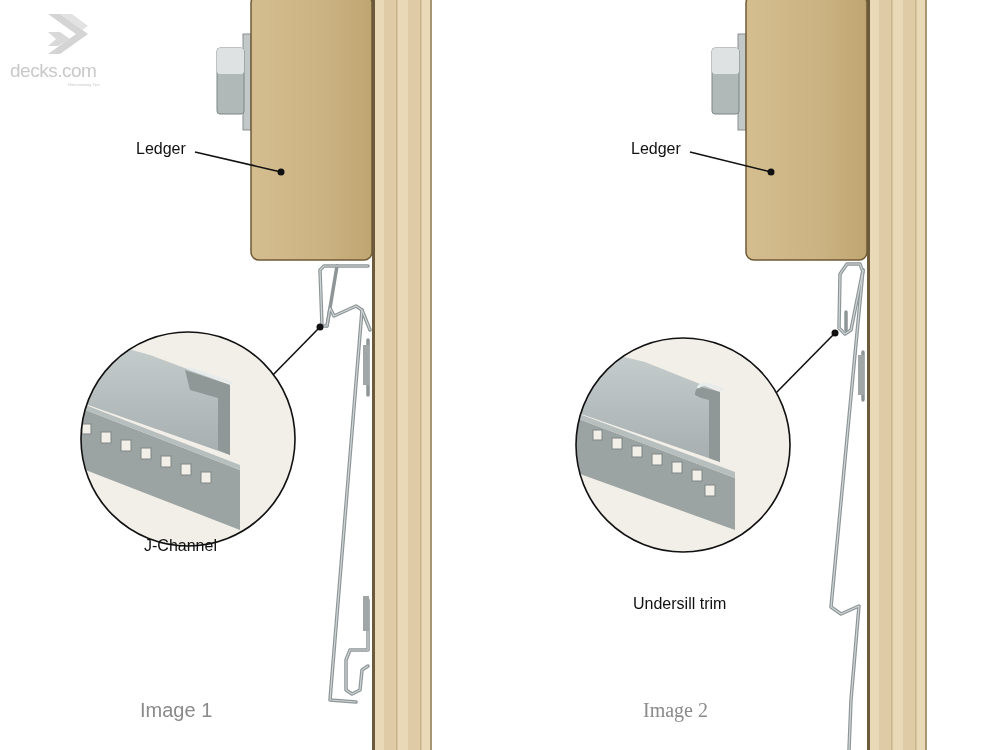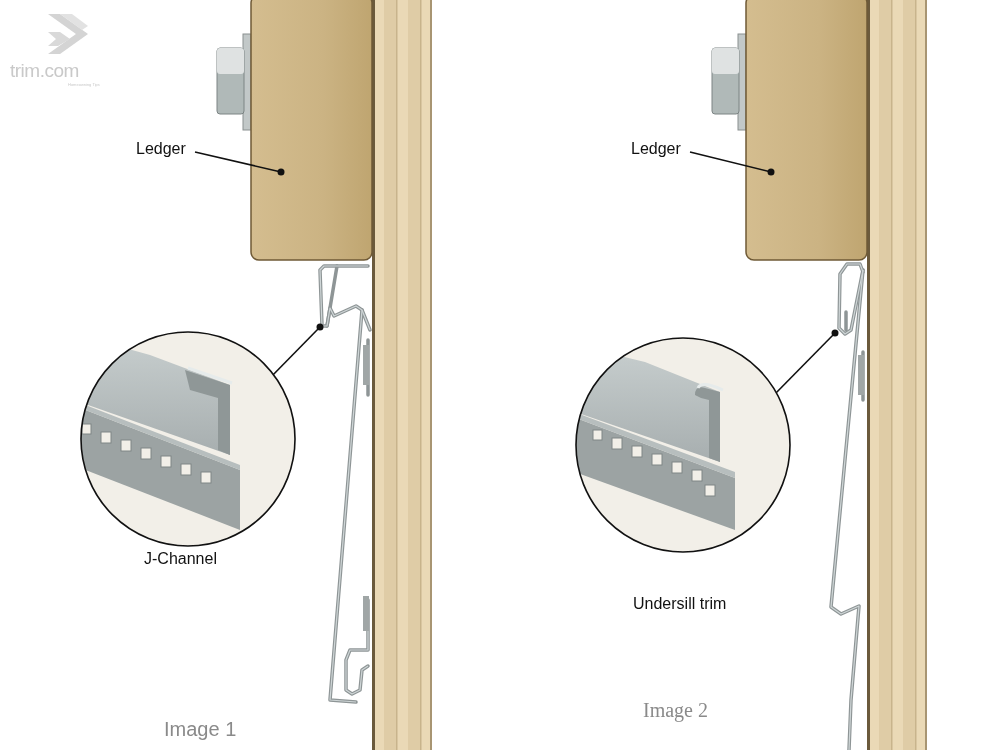--- a/index.html
+++ b/index.html
@@ -15,21 +15,21 @@
 </head>
 <body>
 
 <div class="logo">
   <svg width="110" height="60" viewBox="0 0 110 60">
     <polygon points="38,2 50,2 78,22 50,42 38,42 66,22" fill="#d4d4d4"></polygon>
     <polygon points="50,2 62,2 78,14 72,18" fill="#e2e2e2"></polygon>
     <polygon points="38,20 50,20 60,27 48,34 38,34 46,27" fill="#d9d9d9"></polygon>
   </svg>
 </div>
-<div class="logo-text">trim.com</div>
+<div class="logo-text">decks.com</div>
 <div class="logo-sub">Homeowning Tips</div>
 
 <div class="panel" style="left:0;">
   <svg width="500" height="750" viewBox="0 0 500 750">
     <defs>
       <linearGradient id="ledgerGrad1" x1="0" x2="1" y1="0" y2="0">
         <stop offset="0" stop-color="#d4bd8f"></stop>
         <stop offset="0.6" stop-color="#cbb383"></stop>
         <stop offset="1" stop-color="#bfa570"></stop>
       </linearGradient>
@@ -95,22 +95,22 @@
           <rect x="141" y="448" width="10" height="11"></rect>
           <rect x="161" y="456" width="10" height="11"></rect>
           <rect x="181" y="464" width="10" height="11"></rect>
           <rect x="201" y="472" width="10" height="11"></rect>
         </g>
       </g>
       <circle cx="188" cy="439" r="107" fill="none" stroke="#111" stroke-width="1.6"></circle>
     </g>
   </svg>
   <div class="label" style="left:136px; top:140px;">Ledger</div>
-  <div class="label" style="left:144px; top:550px;">J-Channel</div>
-  <div class="caption" style="left:164px; top:699px;margin-top:19px;">Image 1</div>
+  <div class="label" style="left:144px; top:537px;">J-Channel</div>
+  <div class="caption" style="left:140px; top:699px;">Image 1</div>
 </div>
 
 <div class="panel" style="left:495px;">
   <svg width="505" height="750" viewBox="0 0 505 750">
     <defs>
       <linearGradient id="ledgerGrad2" x1="0" x2="1" y1="0" y2="0">
         <stop offset="0" stop-color="#d4bd8f"></stop>
         <stop offset="0.6" stop-color="#cbb383"></stop>
         <stop offset="1" stop-color="#bfa570"></stop>
       </linearGradient>

